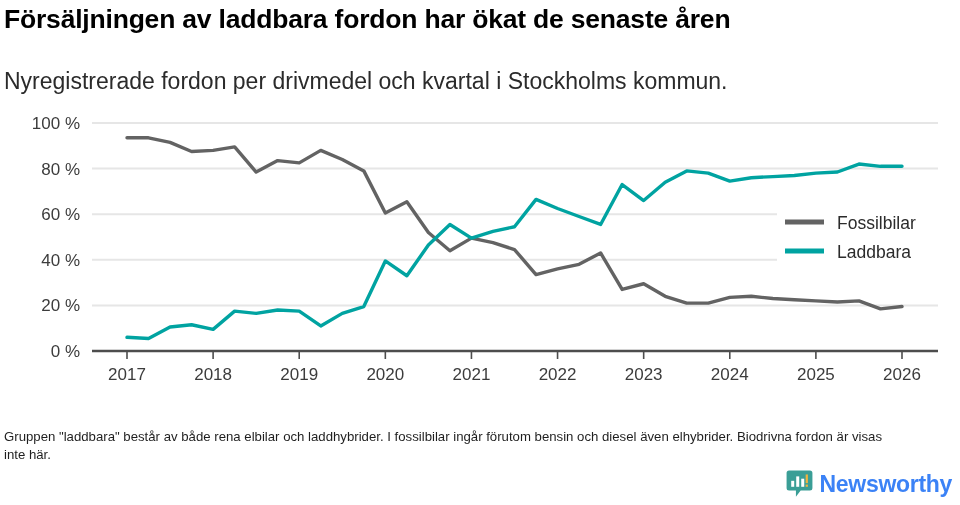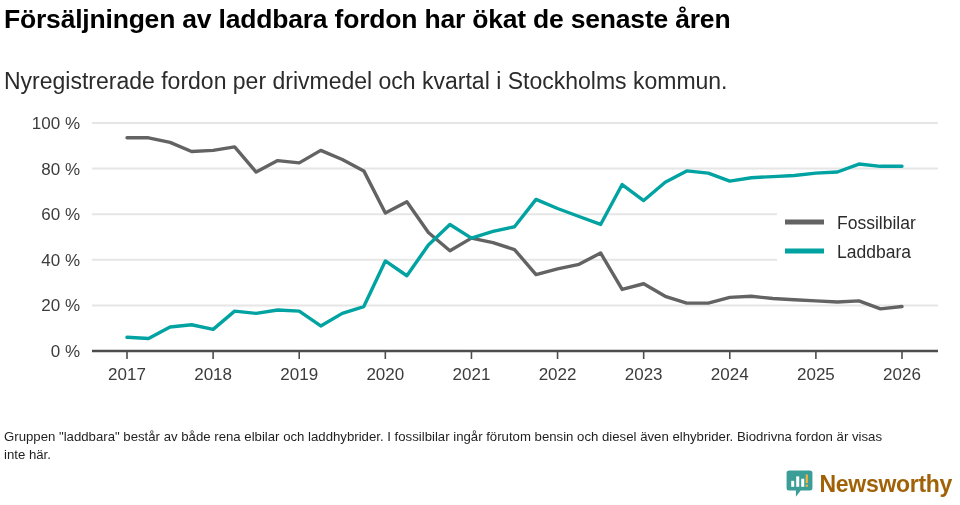--- a/index.html
+++ b/index.html
@@ -68,21 +68,21 @@
     gap: 7px;
   }
   .logo-mark {
     width: 27px;
     height: 28px;
     display: block;
   }
   .logo-text {
     font-size: 23px;
     font-weight: bold;
-    color: #a16207;
+    color: #3b82f6;
     letter-spacing: -0.3px;
     line-height: 1;
   }
   .tick-label {
     font-family: "Liberation Sans", sans-serif;
     font-size: 17px;
     fill: #3c3c3c;
   }
   .legend-label {
     font-family: "Liberation Sans", sans-serif;

